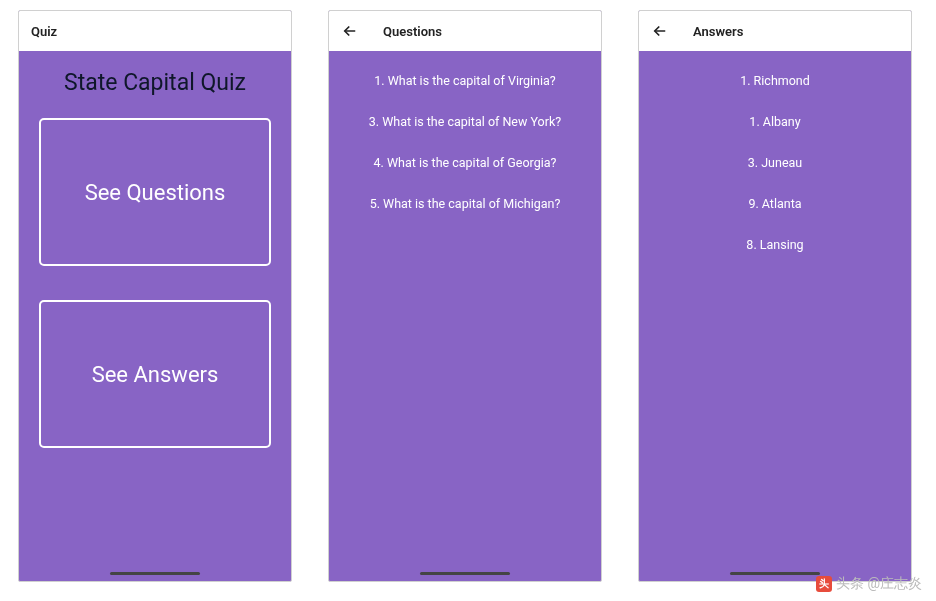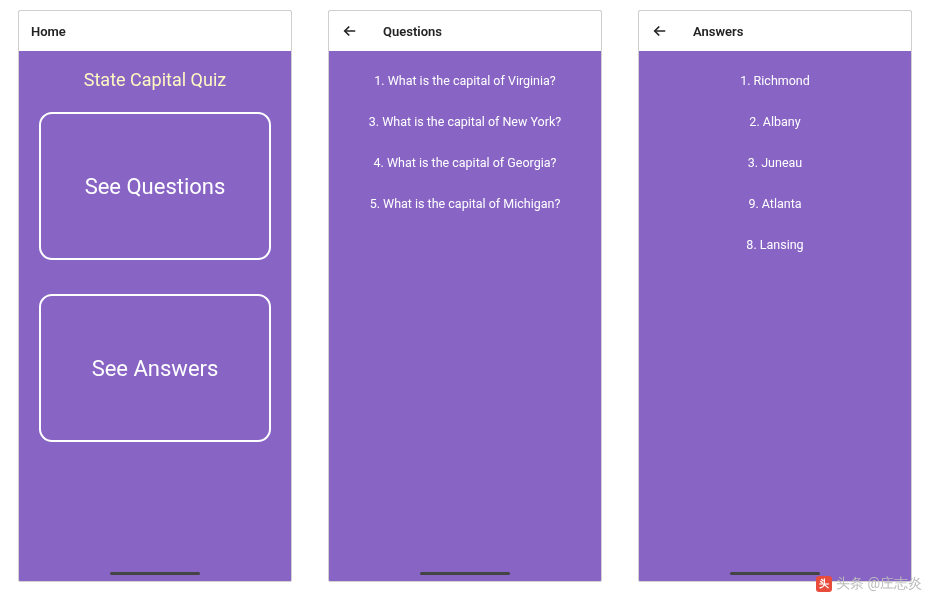--- a/index.html
+++ b/index.html
@@ -49,31 +49,31 @@
     }
     .back-arrow svg { width: 18px; height: 18px; }
     .content {
       flex: 1;
       padding: 18px 18px 0 18px;
       display: flex;
       flex-direction: column;
       align-items: center;
     }
     .title {
-      color: #fef9c3;
-      font-size: 18px;
+      color: #0f172a;
+      font-size: 23px;
       font-weight: 400;
       text-align: center;
       margin-bottom: 22px;
     }
     .big-btn {
       width: 232px;
       height: 148px;
       border: 2px solid #fff;
-      border-radius: 13px;
+      border-radius: 5px;
       background: transparent;
       color: #fff;
       font-size: 22px;
       font-weight: 400;
       display: flex;
       align-items: center;
       justify-content: center;
       cursor: pointer;
       margin-bottom: 34px;
     }
@@ -118,21 +118,21 @@
       align-items: center;
       justify-content: center;
       font-weight: bold;
     }
   </style>
 </head>
 <body>
 
 <div class="phone">
   <div class="appbar">
-    <span class="appbar-title">Home</span>
+    <span class="appbar-title">Quiz</span>
   </div>
   <div class="content">
     <div class="title">State Capital Quiz</div>
     <div class="big-btn">
       <span>See Questions</span>
     </div>
     <div class="big-btn">
       <span>See Answers</span>
     </div>
   </div>
@@ -163,21 +163,21 @@
     <span class="back-arrow">
       <svg viewBox="0 0 24 24" fill="none" stroke="currentColor" stroke-width="2.2">
           <path d="M19 12H5"></path>
           <path d="M11 18l-6-6 6-6"></path>
         </svg>
     </span>
     <span class="appbar-title">Answers</span>
   </div>
   <div class="list-content">
     <div class="list-item">1. Richmond</div>
-    <div class="list-item">2. Albany</div>
+    <div class="list-item">1. Albany</div>
     <div class="list-item">3. Juneau</div>
     <div class="list-item">9. Atlanta</div>
     <div class="list-item">8. Lansing</div>
   </div>
   <div class="nav-handle"></div>
 </div>
 
 <div class="watermark">
   <span class="logo">头</span>
   <span>头条 @庄志炎</span>

